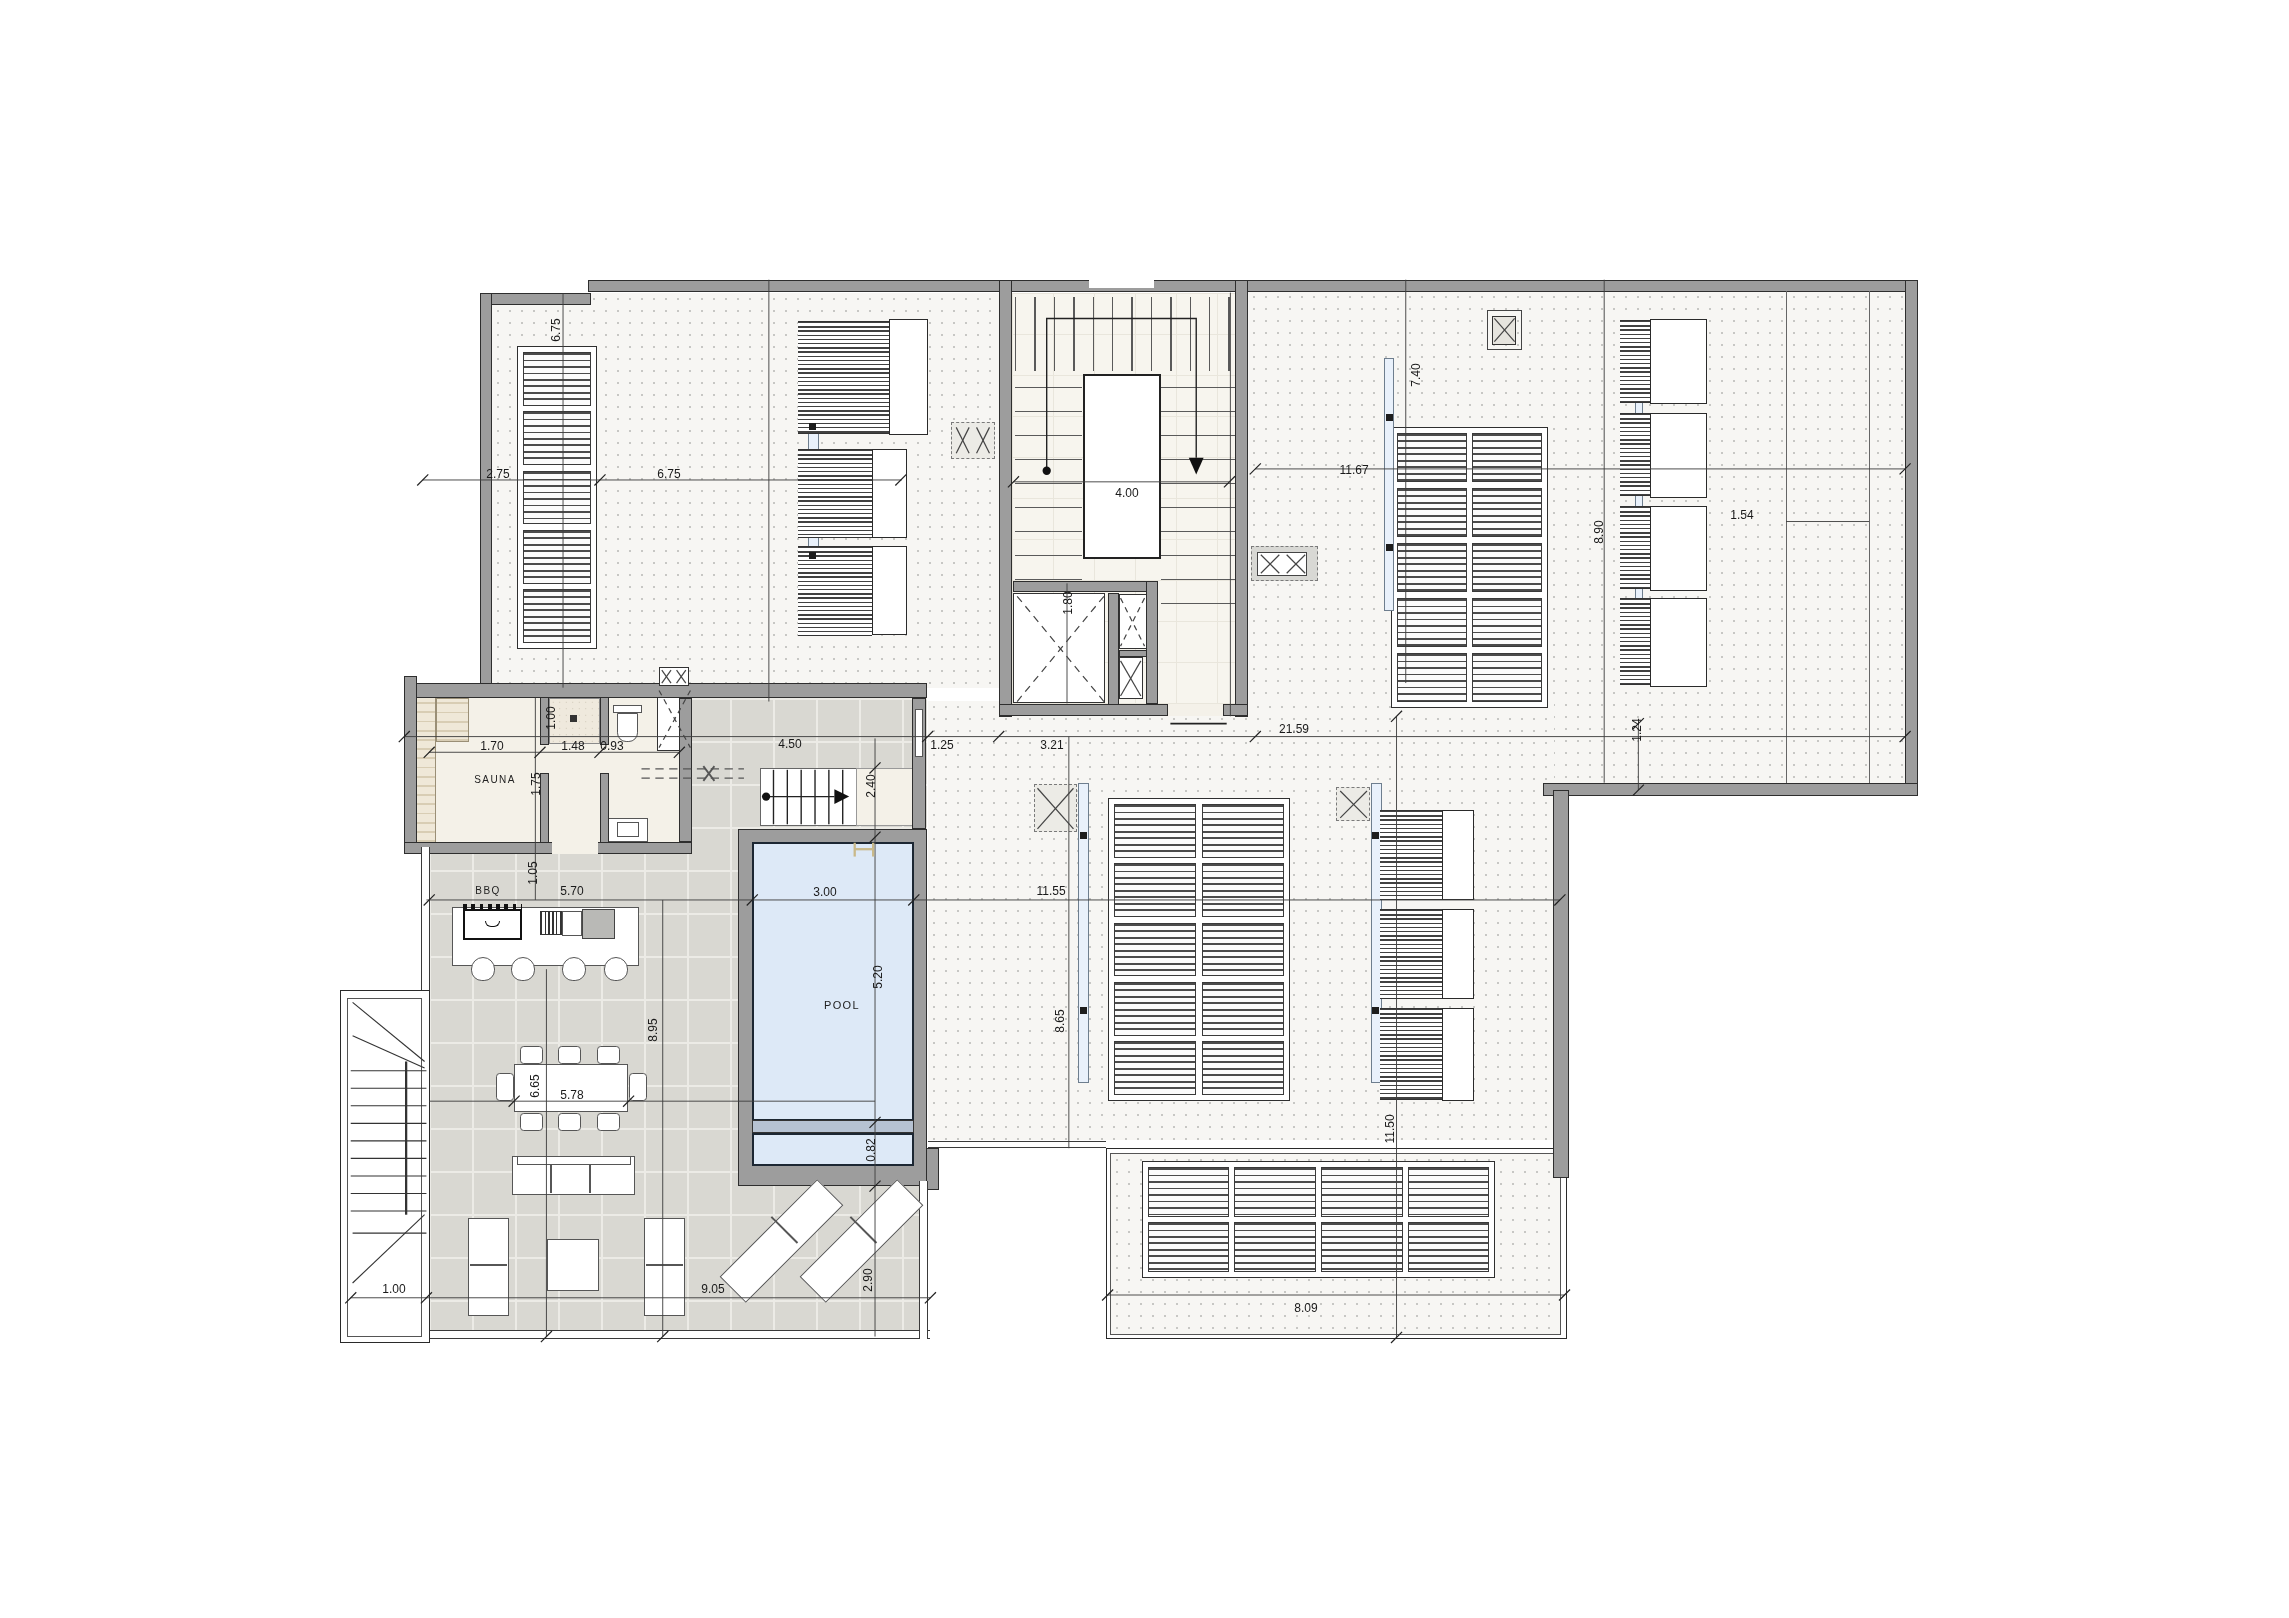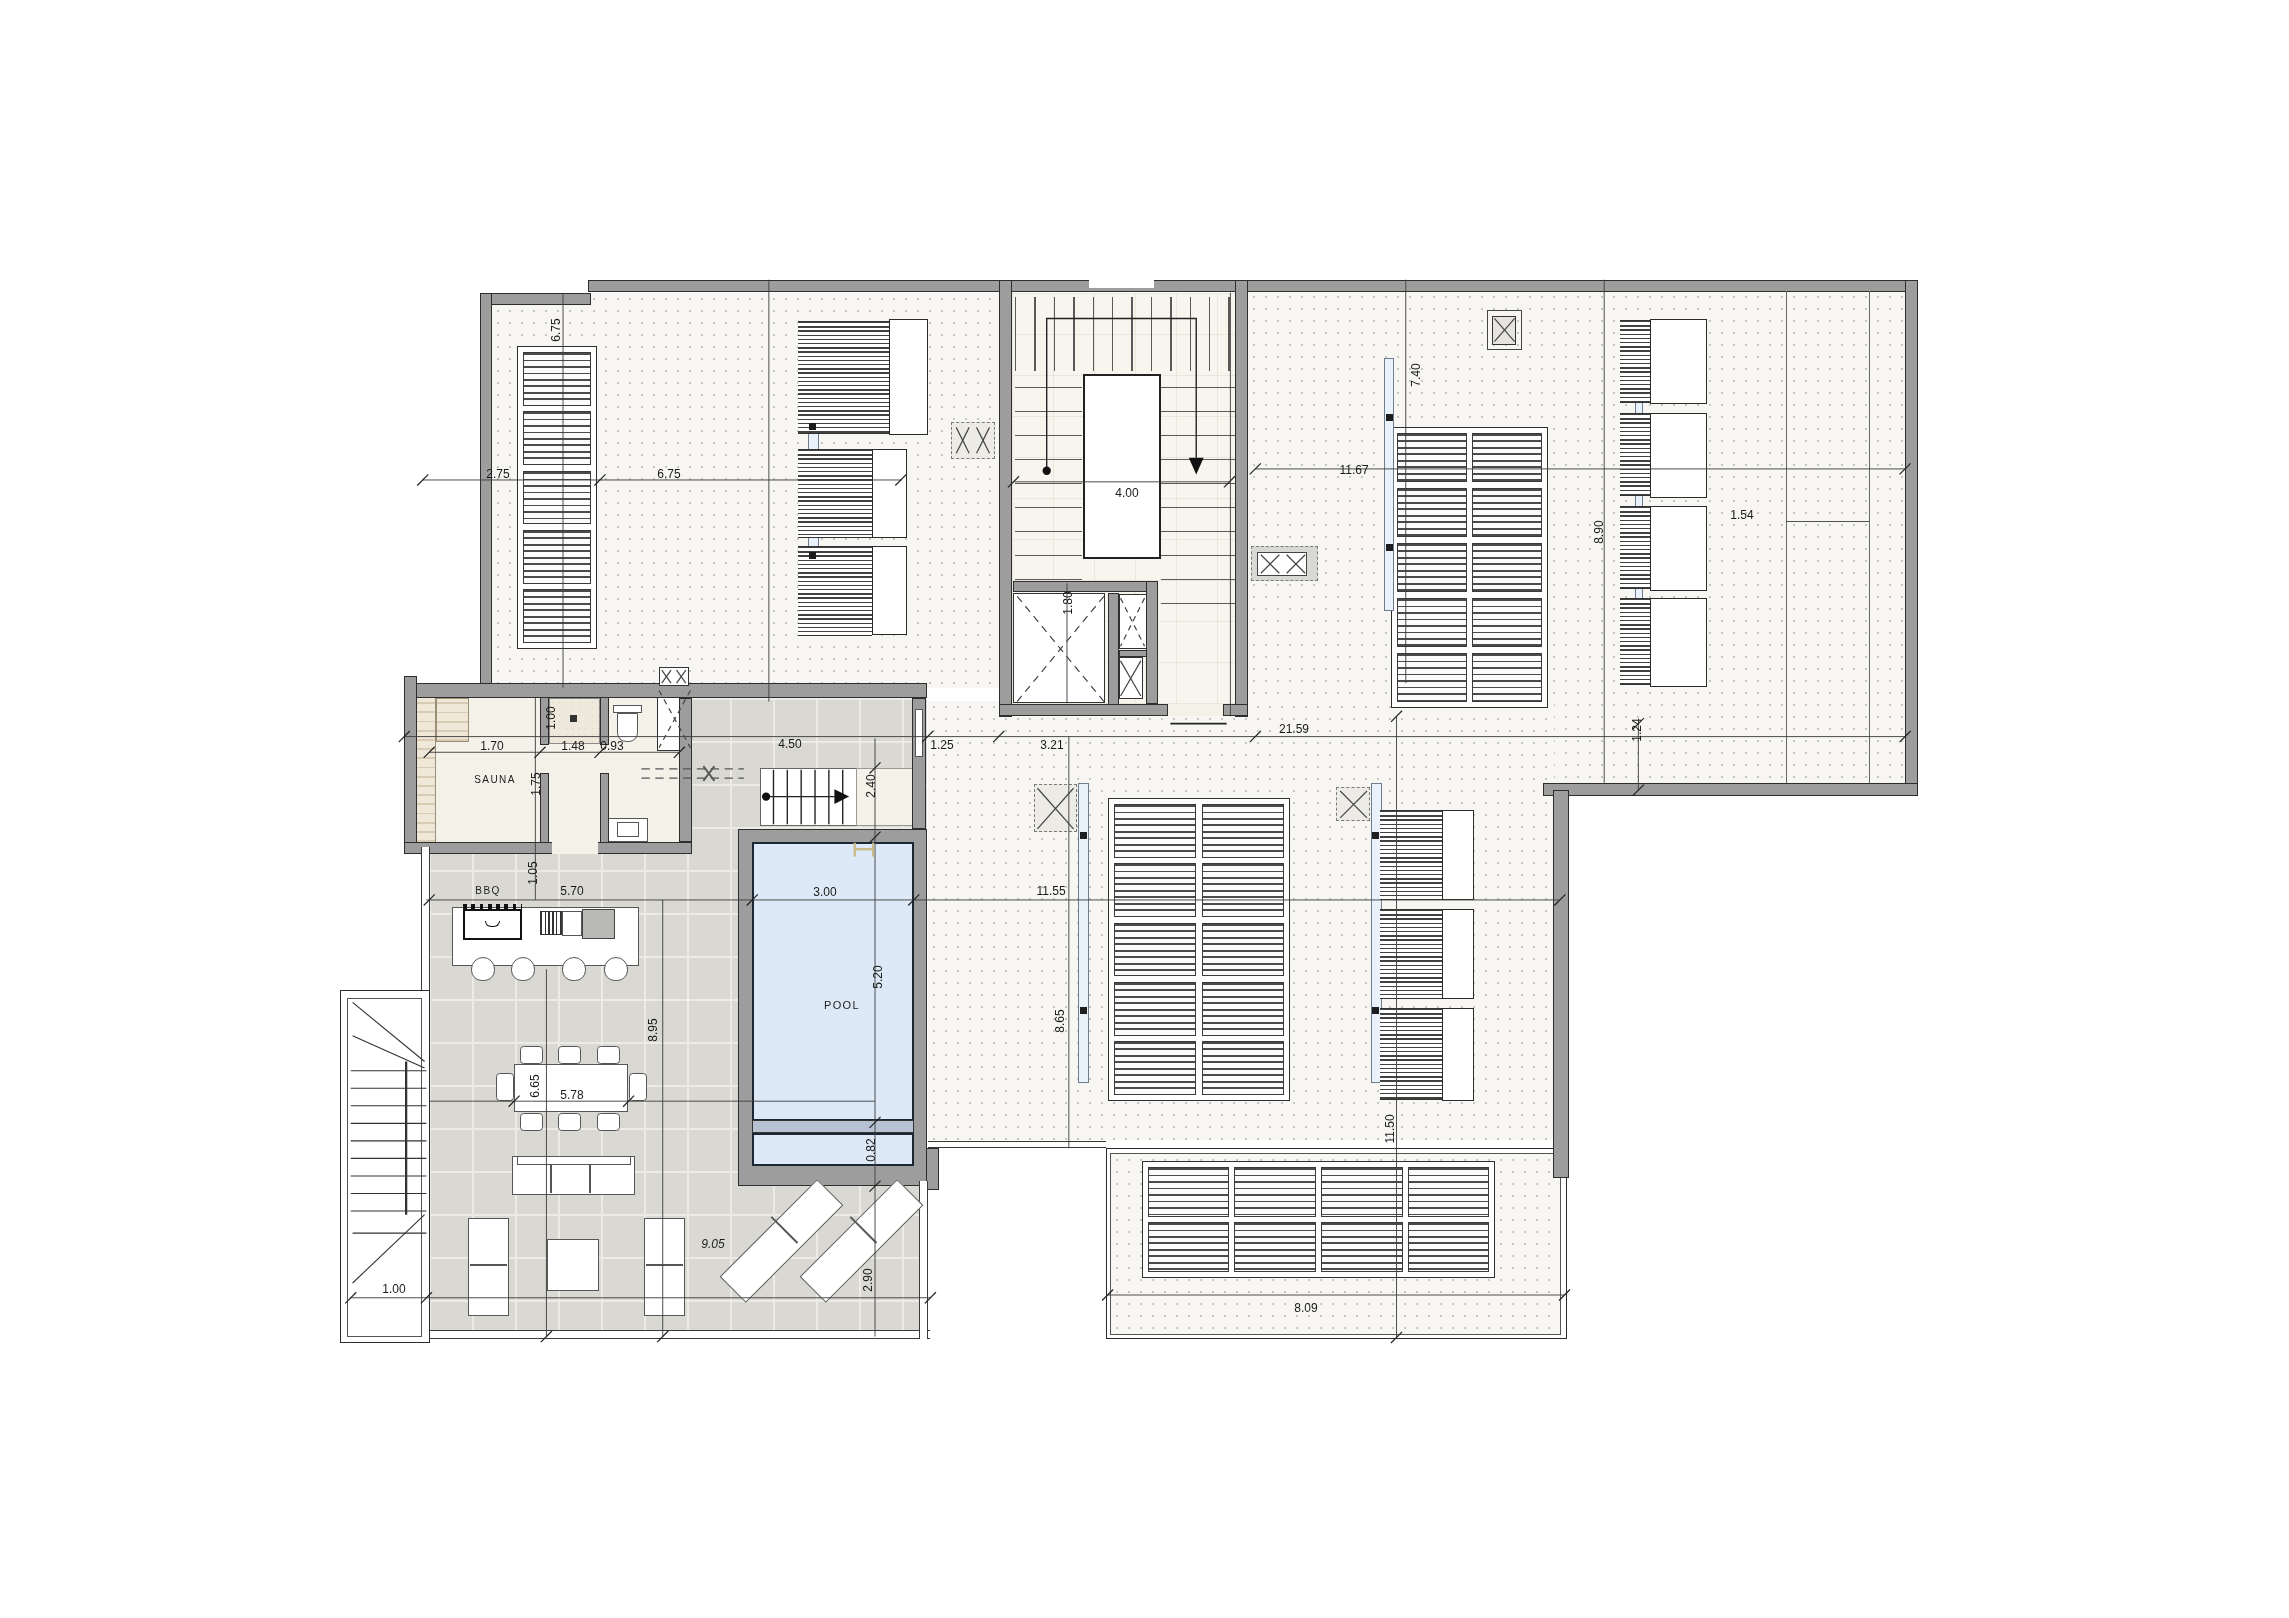--- a/index.html
+++ b/index.html
@@ -408,21 +408,21 @@
   <span class="dim v" style="left:533px;top:873px;">1.05</span>
   <span class="dim" style="left:572px;top:891px;">5.70</span>
   <span class="dim" style="left:825px;top:892px;">3.00</span>
   <span class="dim" style="left:1051px;top:891px;">11.55</span>
   <span class="dim v" style="left:1060px;top:1021px;">8.65</span>
   <span class="dim v" style="left:878px;top:977px;">5.20</span>
   <span class="dim v" style="left:871px;top:1150px;">0.82</span>
   <span class="dim v" style="left:535px;top:1086px;">6.65</span>
   <span class="dim" style="left:572px;top:1095px;">5.78</span>
   <span class="dim v" style="left:653px;top:1030px;">8.95</span>
-  <span class="dim" style="left:713px;top:1244px;font-style:italic;">9.05</span>
+  <span class="dim" style="left:713px;top:1289px;">9.05</span>
   <span class="dim v" style="left:868px;top:1280px;">2.90</span>
   <span class="dim" style="left:394px;top:1289px;">1.00</span>
   <span class="dim" style="left:1306px;top:1308px;">8.09</span>
   <span class="dim v" style="left:1390px;top:1129px;">11.50</span>
 
   <span class="room" style="left:495px;top:779px;font-size:10px;">SAUNA</span>
   <span class="room" style="left:842px;top:1005px;">POOL</span>
   <span class="room" style="left:488px;top:890px;font-size:10px;">BBQ</span>
 
 </div>

